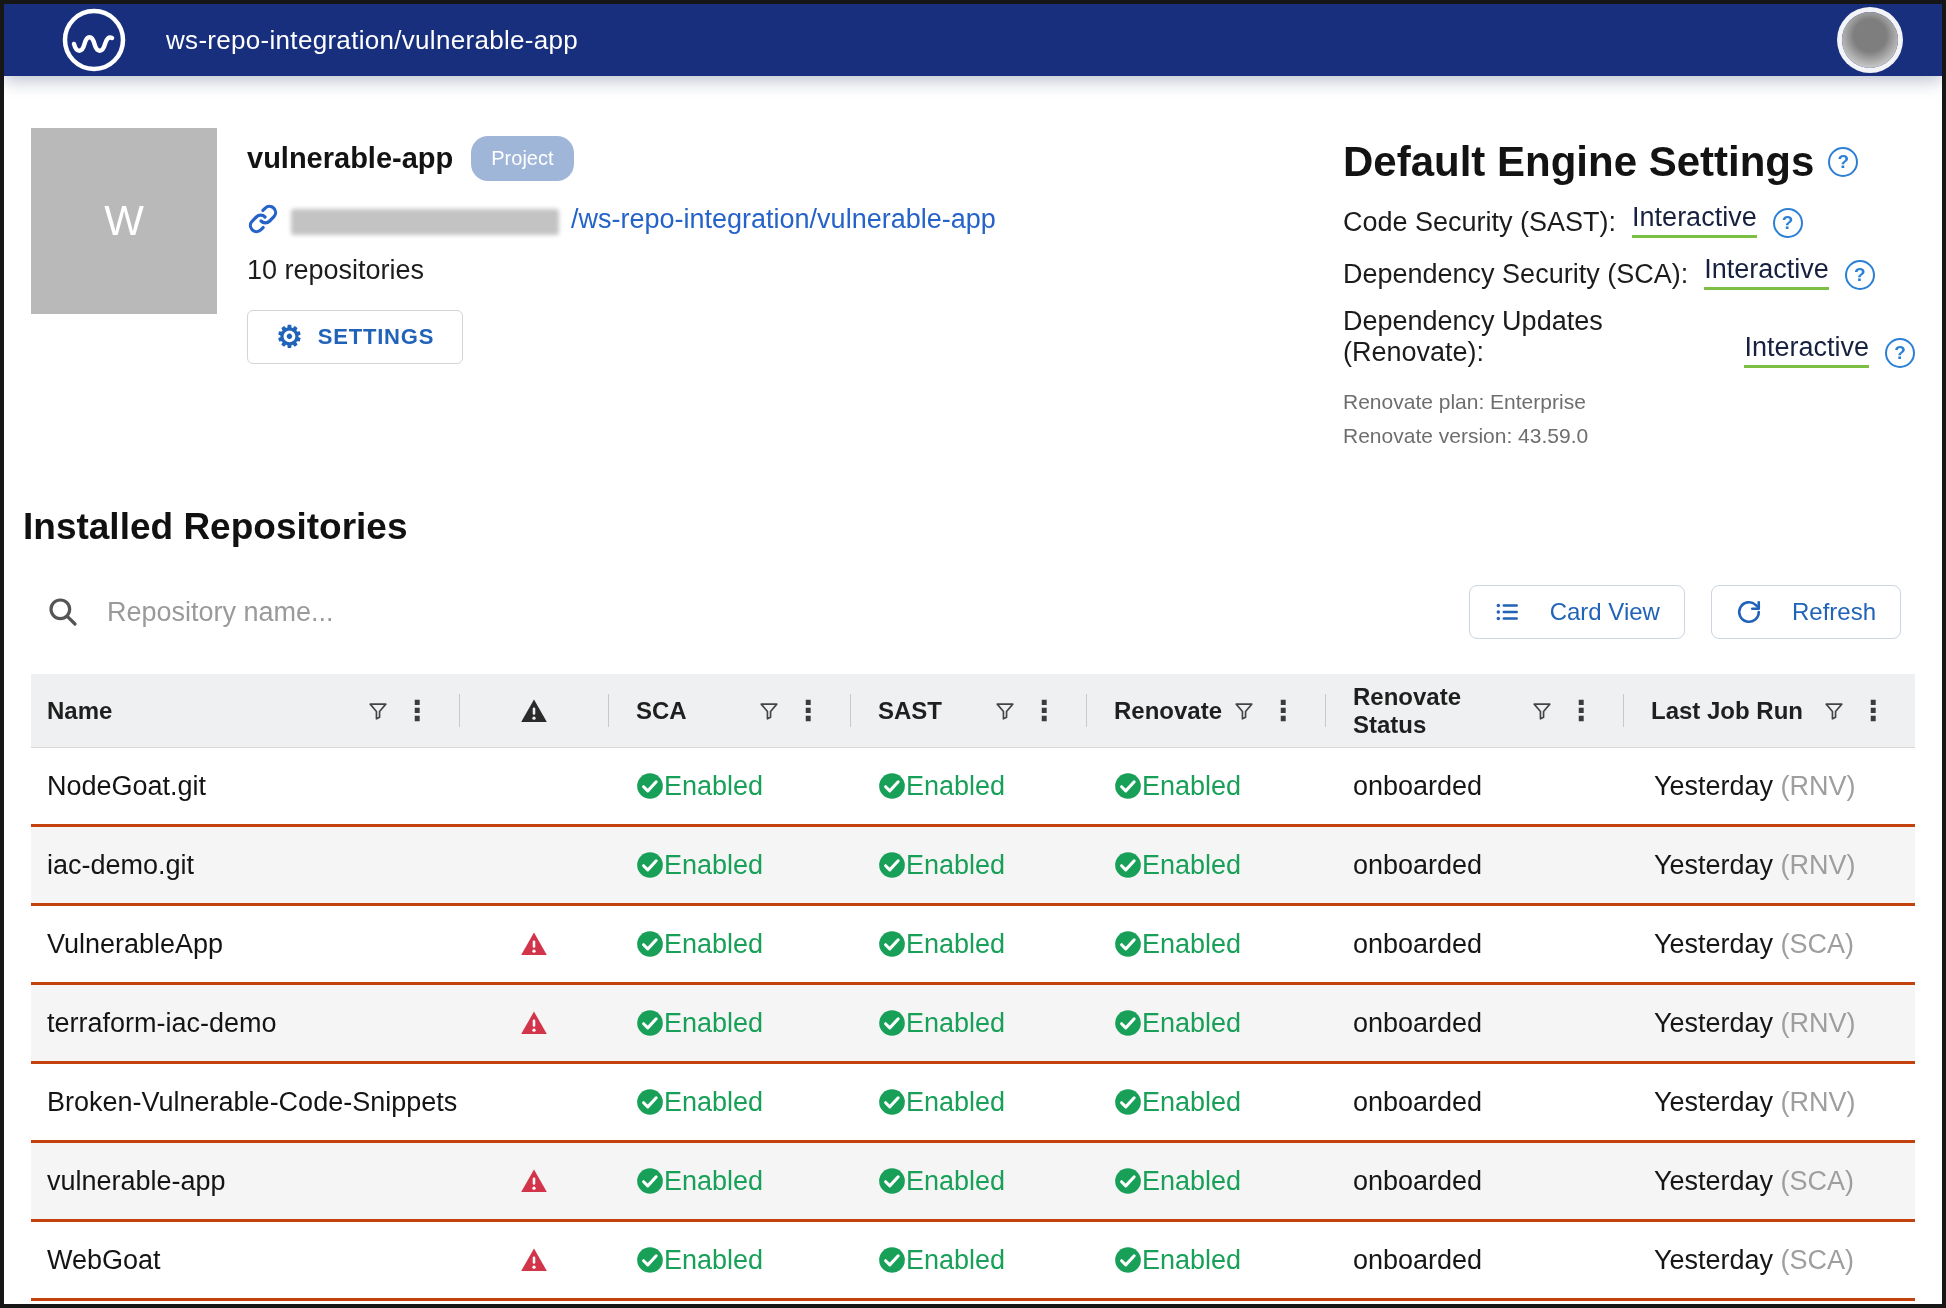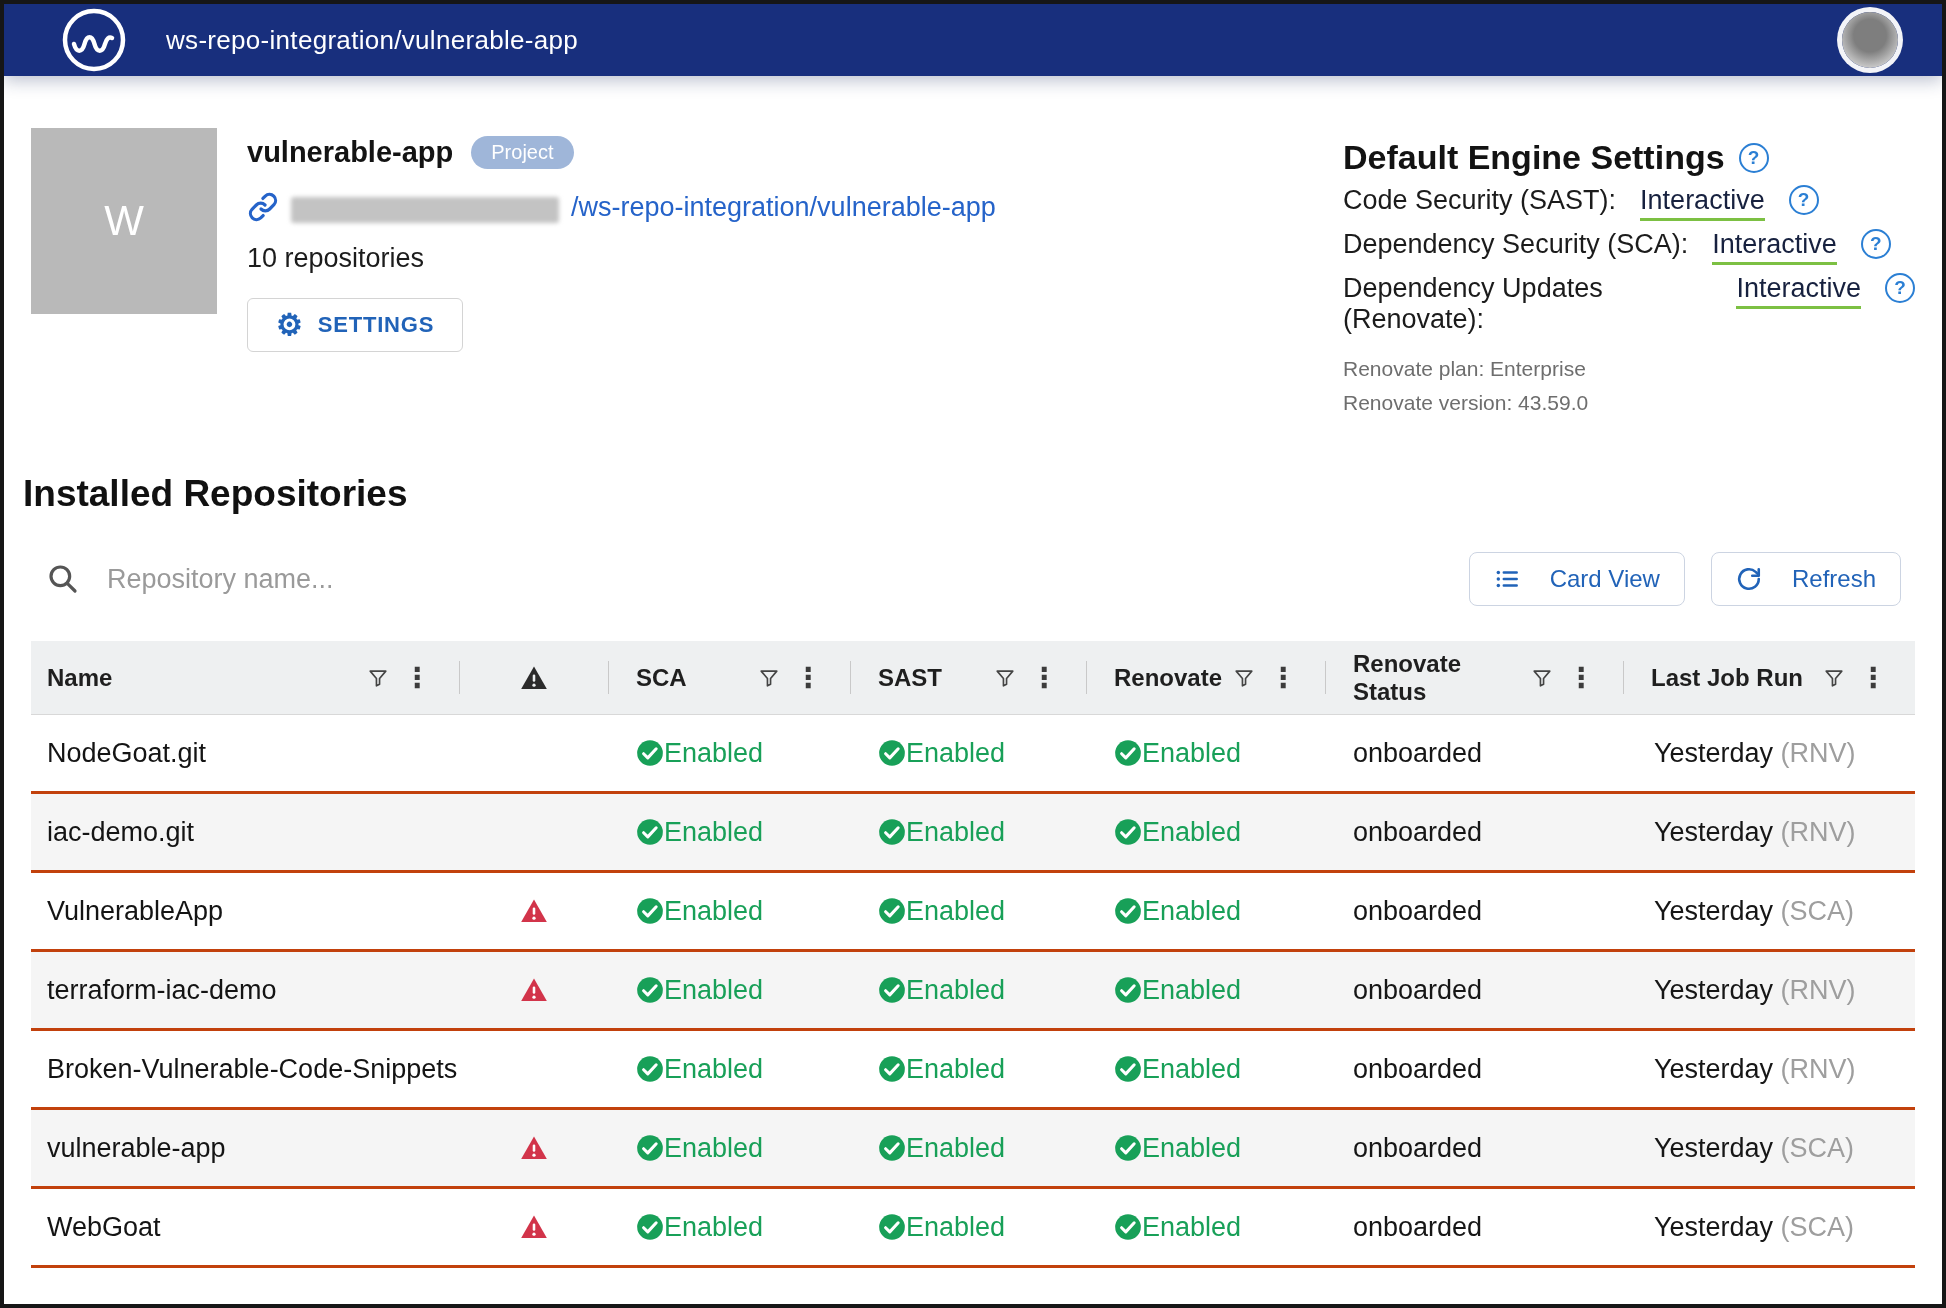--- a/index.html
+++ b/index.html
@@ -29,47 +29,47 @@
   .project-section { display: flex; margin-top: 52px; }
   .project-avatar {
     width: 186px; height: 186px; background: #b9b9b9; color: #fff;
     font-size: 42px; display: flex; align-items: center; justify-content: center;
   }
   .project-info { margin-left: 30px; padding-top: 8px; }
   .title-row { display: flex; align-items: center; gap: 18px; }
   .project-title { font-size: 29px; font-weight: bold; color: #131313; margin: 0; }
   .badge {
     background: var(--badge-bg, #9fb6d9); color: #fff; font-size: 20px;
-    padding: 5px 20px; border-radius: 17px;
+    padding: 11px 20px; border-radius: 17px;
   }
   .link-row { margin-top: 22px; display: flex; align-items: flex-end; gap: 12px; font-size: 27px; }
   .link-icon { width: 32px; height: 32px; display: inline-flex; }
   .redaction { width: 268px; height: 26px; background: #c3c3c3; border-radius: 3px; filter: blur(2px); }
   .repo-link { color: var(--link-blue, #2563c9); text-decoration: none; cursor: pointer; }
   .repo-count { margin-top: 20px; font-size: 27px; color: #1c1c1c; }
   .settings-btn {
     margin-top: 24px; display: inline-flex; align-items: center; gap: 14px;
     border: 1px solid #d4d4d4; background: #fff; border-radius: 6px;
     padding: 11px 28px; color: var(--accent-blue, #2163b8);
     font-weight: bold; font-size: 22px; letter-spacing: .8px; cursor: pointer;
     font-family: "Liberation Sans", sans-serif;
   }
   .gear-glyph { font-size: 30px; line-height: 1; }
 
   
   .engine { margin-left: auto; width: 572px; padding-top: 10px; }
   .engine-title-row { display: flex; align-items: center; gap: 14px; }
-  .engine-title { font-size: 34px; font-weight: bold; color: #131313; margin: 0; }
+  .engine-title { font-size: 42px; font-weight: bold; color: #131313; margin: 0; }
   .help {
     width: 30px; height: 30px; border-radius: 50%; border: 2px solid var(--help-blue, #2b7fd4);
     color: var(--help-blue, #2b7fd4); font-size: 19px; font-weight: bold;
     display: inline-flex; align-items: center; justify-content: center;
     flex: 0 0 auto; cursor: pointer;
   }
-  .engine-row { margin-top: 8px; font-size: 27px; color: #1b1b1b; display: flex; align-items: flex-start; gap: 24px; }
+  .engine-row { margin-top: 16px; font-size: 27px; color: #1b1b1b; display: flex; align-items: flex-end; gap: 16px; }
   .engine-value {
     border-bottom: 3px solid var(--underline-green, #7cc043);
     padding-bottom: 2px; color: #17213f; cursor: pointer;
   }
   .engine-meta { margin-top: 10px; font-size: 21px; color: #6e6e6e; }
   .engine-meta.first { margin-top: 22px; }
 
   
   .section-title { font-size: 37px; font-weight: bold; color: #111; margin: 58px 0 0 -8px; }
   .toolbar { display: flex; align-items: center; margin-top: 32px; padding: 0 14px 0 16px; height: 64px; }

